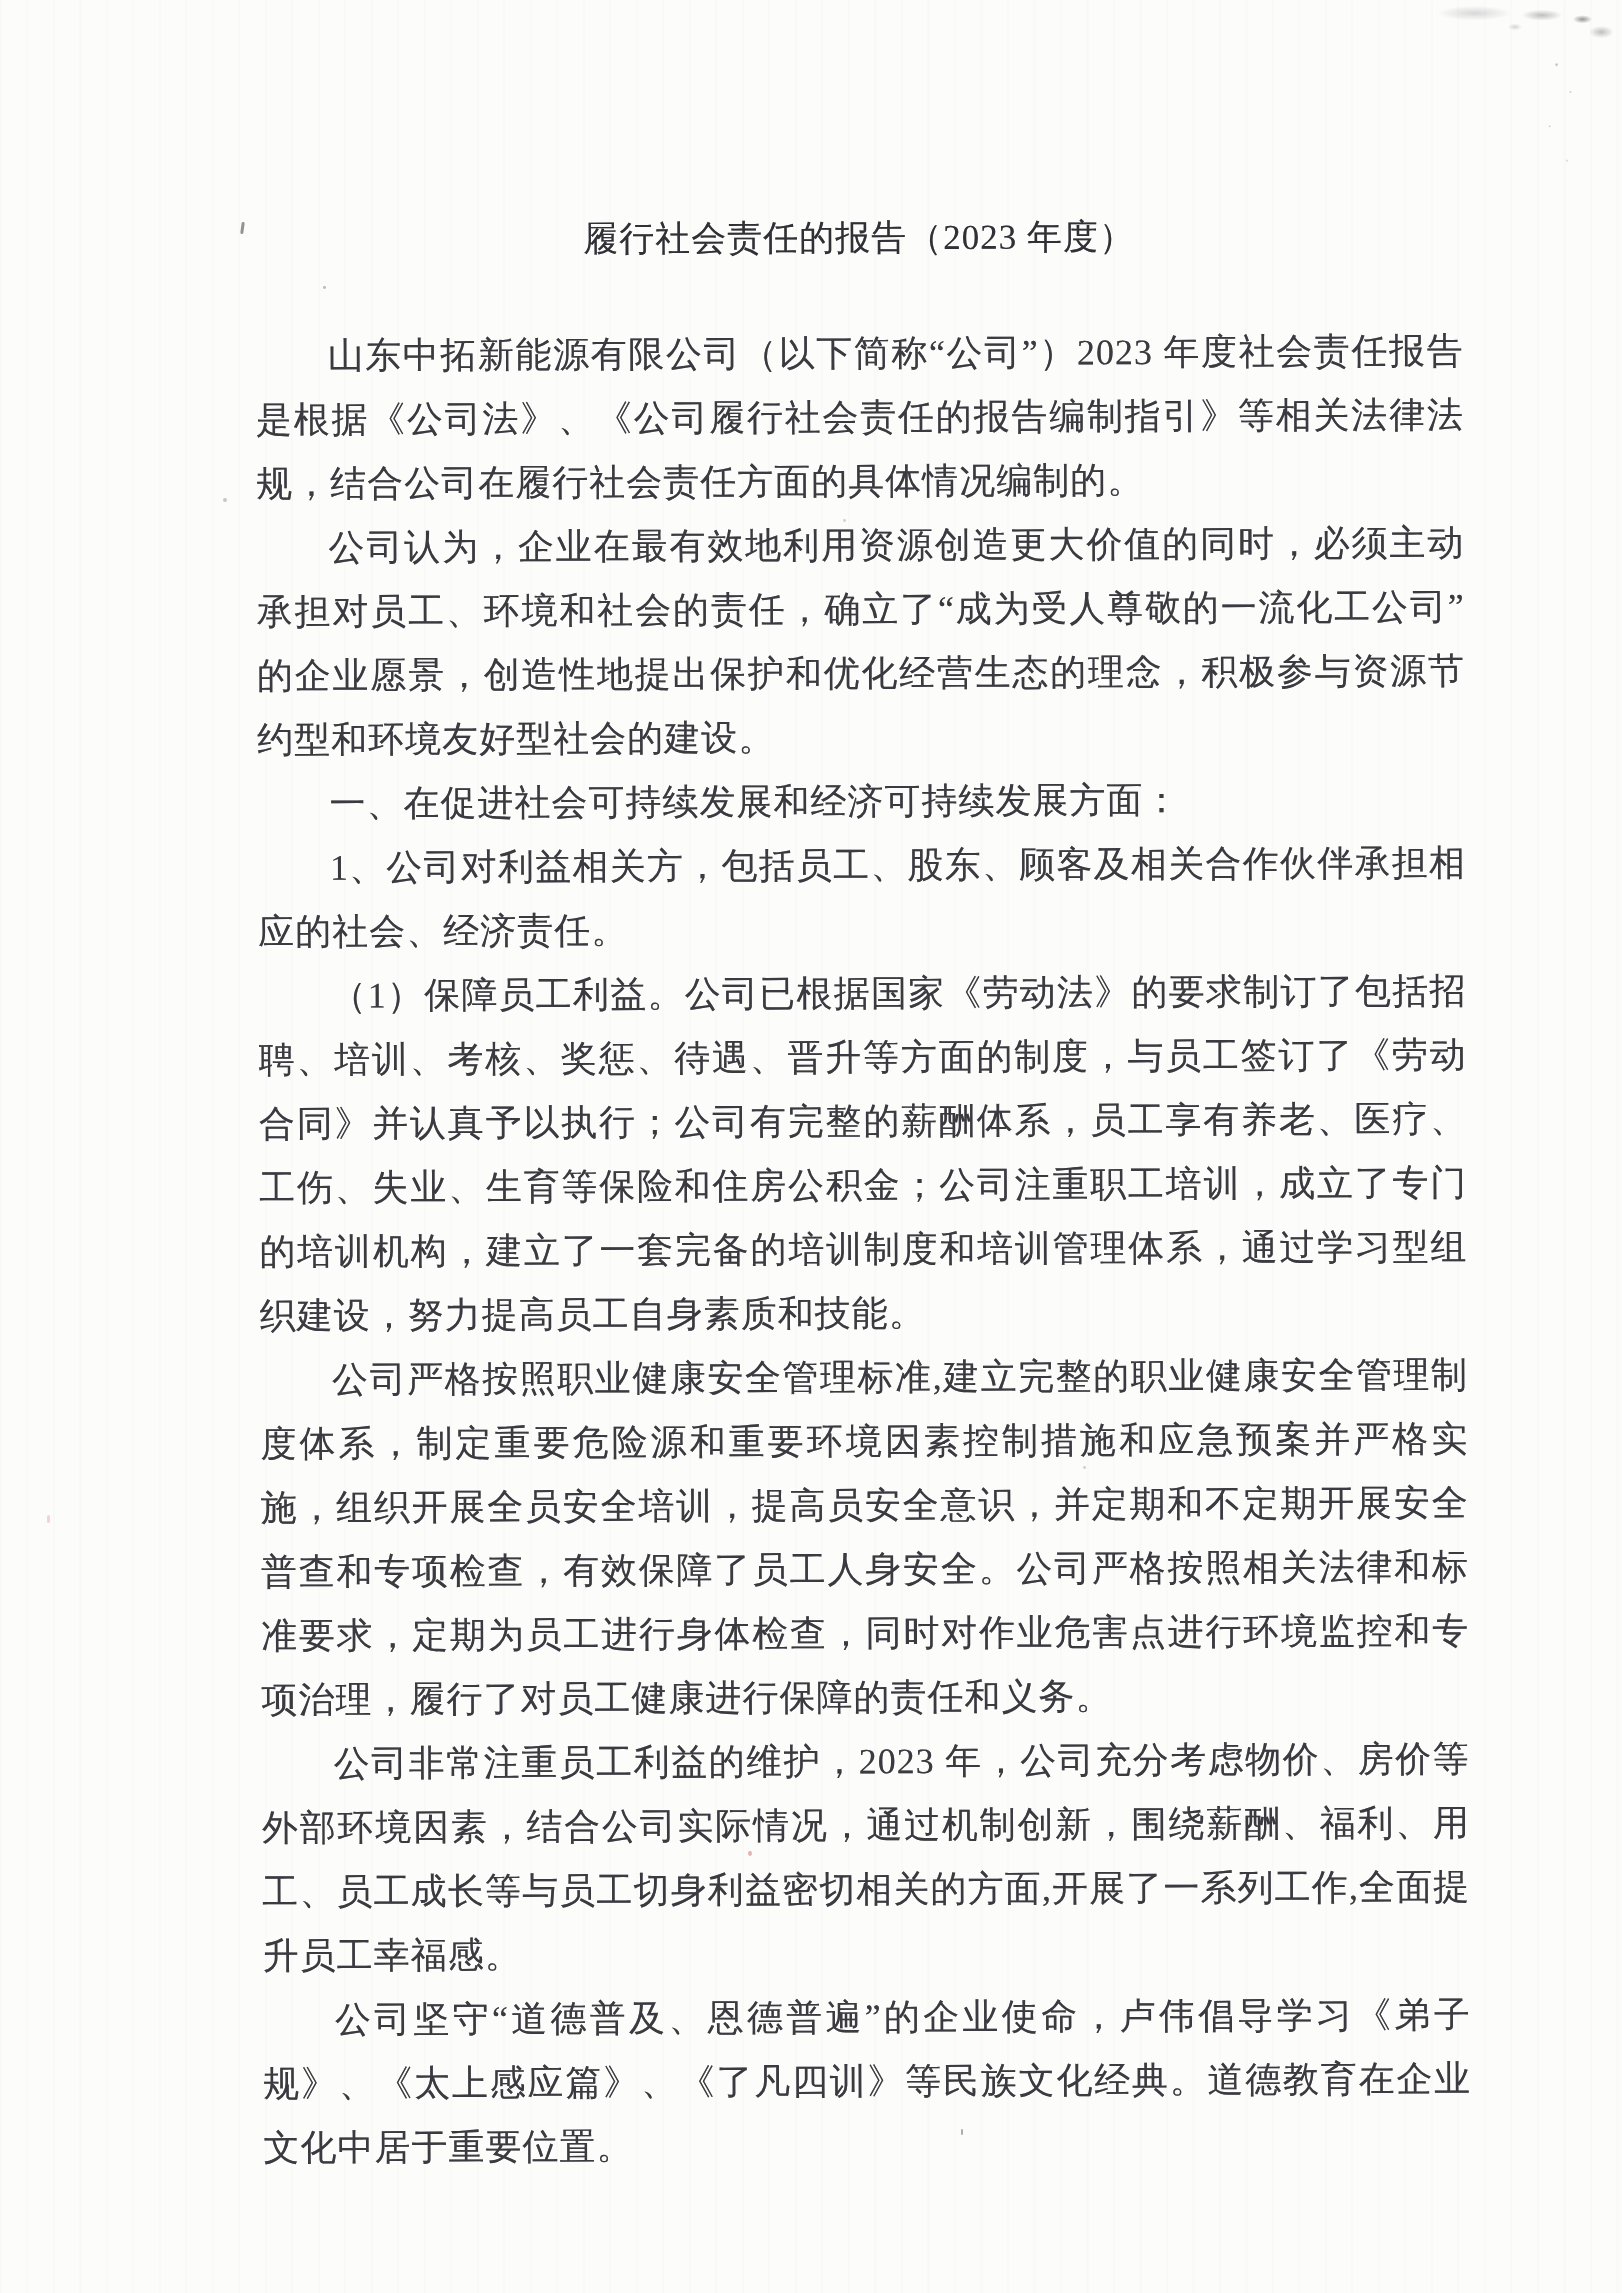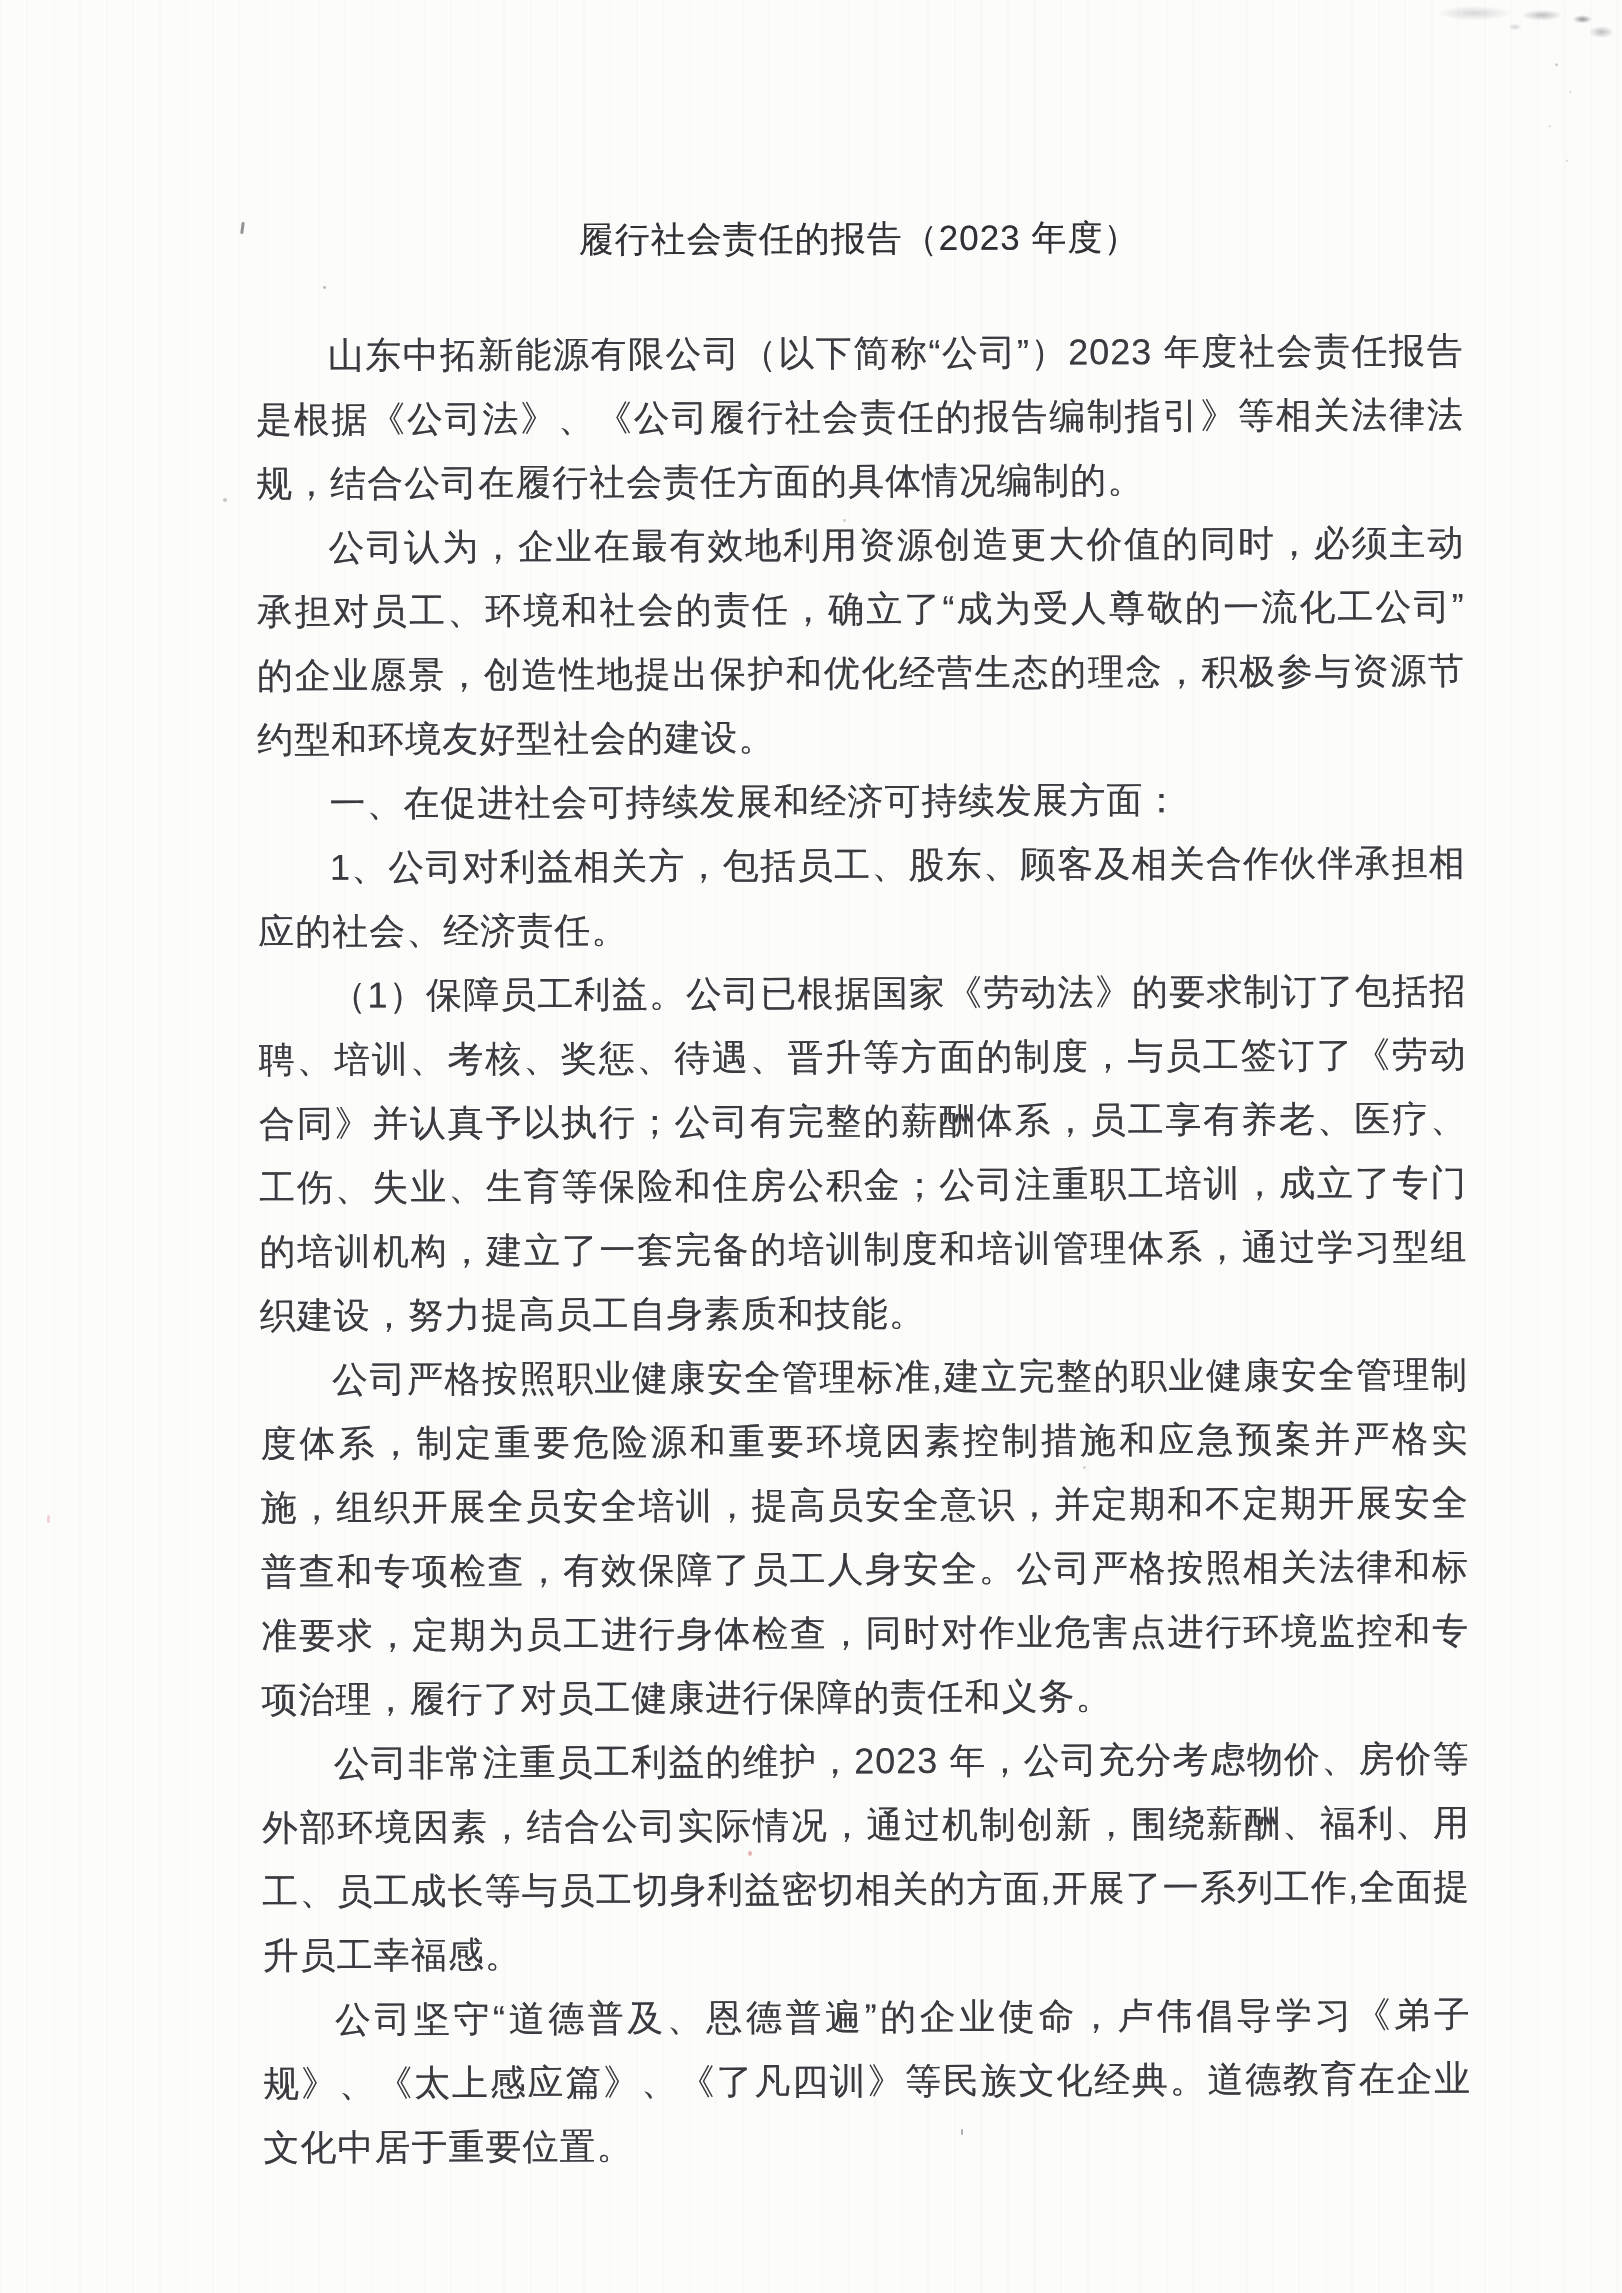--- a/index.html
+++ b/index.html
@@ -7,21 +7,21 @@
     padding: 0;
     background: #e8e8e6;
   }
   .page {
     position: relative;
     width: 1622px;
     height: 2294px;
     margin: 0 auto;
     background: #fcfcfb;
     overflow: hidden;
-    font-family: Liberation Sans, sans-serif;
+    font-family: Liberation Serif, serif;
     
     background-image:
       repeating-linear-gradient(90deg,
         rgba(60,60,70,0.016) 0px, rgba(60,60,70,0.016) 2px,
         rgba(0,0,0,0) 2px, rgba(0,0,0,0) 26.5px),
       linear-gradient(#fcfcfb, #fcfcfb);
   }
 
   
   .doc {

